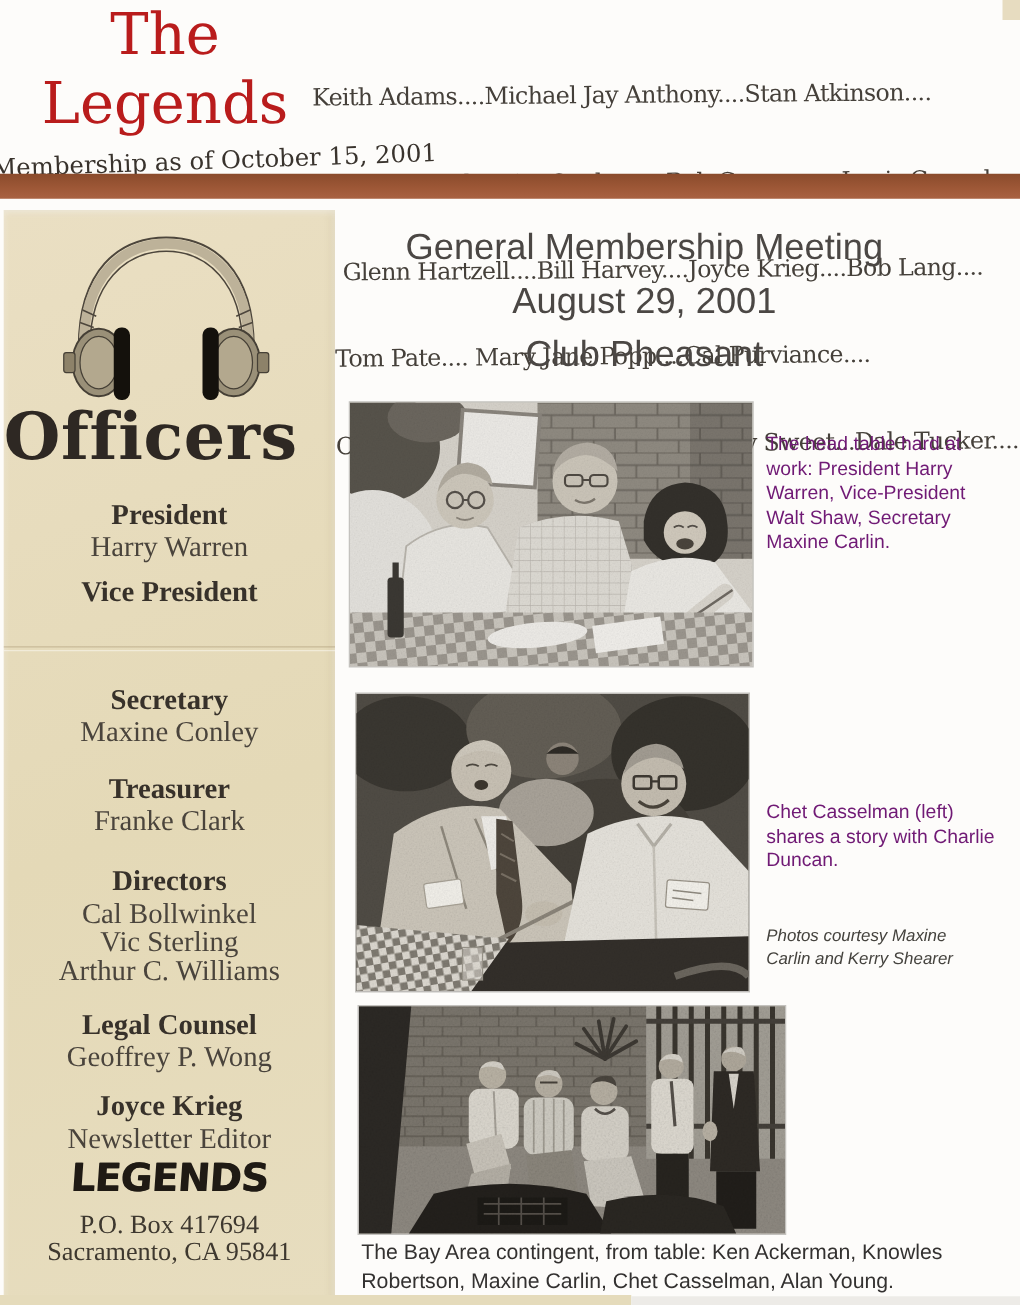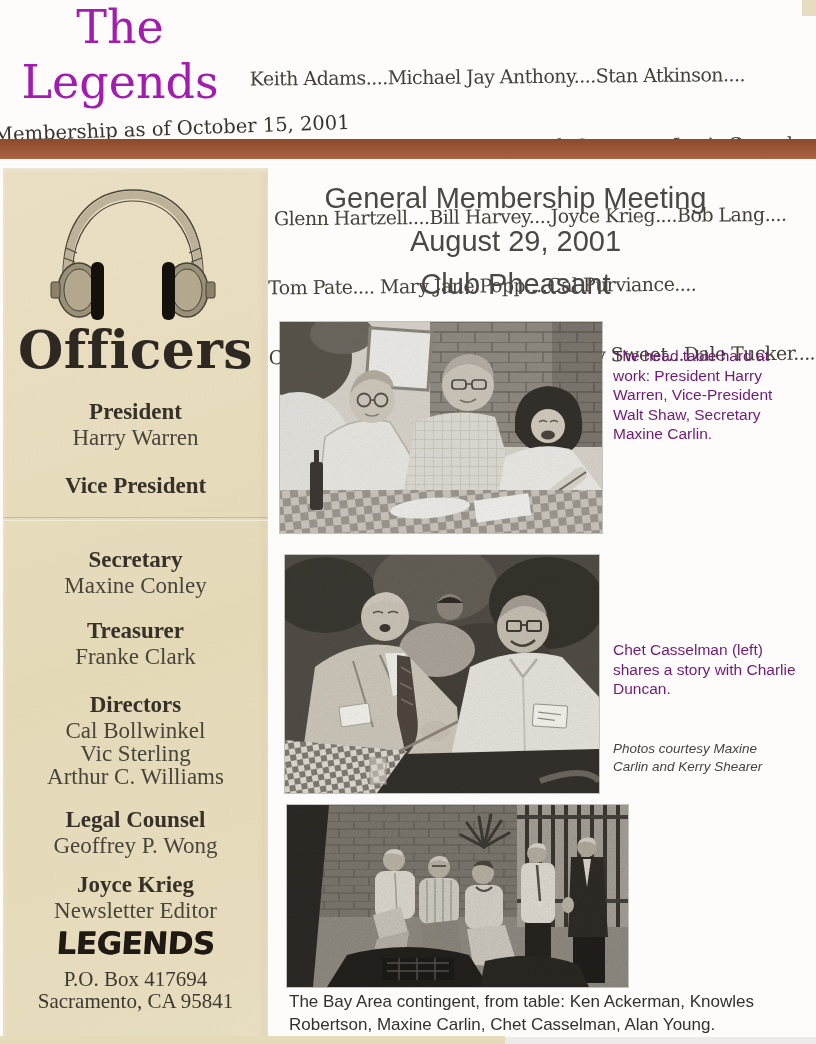--- a/index.html
+++ b/index.html
@@ -1,50 +1,50 @@
 <!DOCTYPE html>
 <html><head>
 <meta charset="utf-8">
 <style>
   html,body{margin:0;padding:0;background:#e9e7e2;}
   #page{position:relative;width:816px;height:1044px;background:#fdfcfa;overflow:hidden;
         font-family:"Liberation Sans",sans-serif;}
   .abs{position:absolute;}
 
   
-  #masthead{left:0;top:8;width:240px;text-align:center;
+  #masthead{left:12px;top:8;width:240px;text-align:center;
             font-family:"DejaVu Serif",serif;font-size:46px;line-height:55px;
-            color:#a21caf;font-weight:500;}
+            color:#b91c1c;font-weight:500;}
   #membership-note{left:-7px;top:117px;white-space:nowrap;
             font-family:"DejaVu Serif",serif;font-size:19.5px;color:#39332d;
             transform:rotate(-2deg);}
   #roster{left:251px;top:19px;width:564px;
           font-family:"DejaVu Serif",serif;font-size:19px;line-height:23.2px;
           letter-spacing:-0.55px;color:#45403a;white-space:pre;
           transform:rotate(-0.5deg);}
   #corner-tan{right:0;top:0;width:14px;height:16px;background:#e7dcc0;}
   #brown-bar{left:0;top:139px;width:816px;height:20px;
              background:linear-gradient(180deg,#8a4b2c 0%,#9d5736 55%,#a96242 100%);}
 
   
   #sidebar{left:3px;top:168px;width:265px;height:876px;
            background:linear-gradient(160deg,#eadfc3 0%,#e4d9b7 55%,#e7ddbf 100%);
            box-shadow:inset -3px 0 8px rgba(90,70,35,.07), inset 0 2px 5px rgba(255,255,255,.5);}
   #sidebar-crease{left:0;top:349px;width:265px;height:2px;
            border-top:1px solid rgba(125,105,65,.28);
            box-shadow:0 1px 0 rgba(255,255,255,.45);}
   #headphones{left:30px;top:10px;width:200px;height:152px;}
-  #officers-title{left:0;top:153px;width:265px;text-align:center;
+  #officers-title{left:0;top:153px;width:265px;text-align:left;
            font-family:"DejaVu Serif",serif;font-weight:bold;font-size:52px;line-height:58px;
            color:#2e2823;letter-spacing:.5px;}
   .role{position:absolute;width:265px;text-align:center;
         font-family:"Liberation Serif",serif;font-size:23px;color:#4a443c;}
   .role .rtitle{display:block;font-weight:bold;color:#37312a;line-height:24px;margin-bottom:2px;}
   .role .rname{display:block;line-height:23px;}
-  #role-president{top:232px;} #role-vice-president{top:306px;} #role-secretary{top:380px;}
+  #role-president{top:232px;} #role-vice-president{top:294px;} #role-secretary{top:380px;}
   #role-treasurer{top:451px;} #role-directors{top:525px;} #role-legal-counsel{top:640px;}
   #editor-block{top:705px;}
   #logo-block{position:absolute;left:0;top:760px;width:265px;text-align:center;}
   #logo-valley{font-family:"DejaVu Sans",sans-serif;font-weight:600;font-size:15px;
                letter-spacing:9px;text-indent:9px;color:#2c2620;line-height:16px;}
   #logo-legends{font-family:"DejaVu Sans",sans-serif;font-weight:800;font-size:31px;line-height:30px;
                letter-spacing:-.5px;color:#1f1a14;transform:skewX(-4deg);
                text-shadow:.6px 0 currentColor;}
   .addr{font-family:"Liberation Serif",serif;font-size:21px;line-height:22px;color:#3e382f;}
   #addr1{margin-top:10px;}

